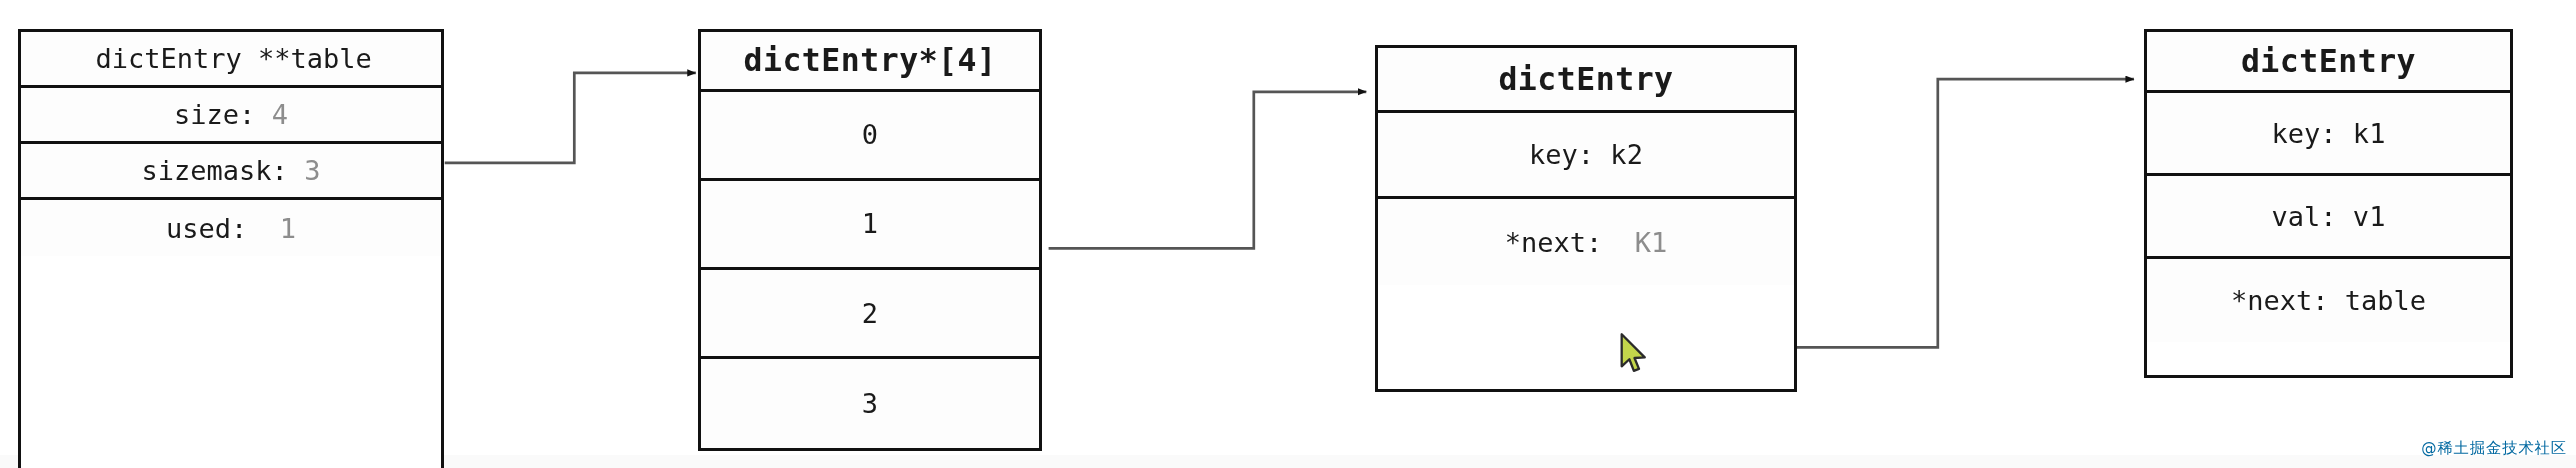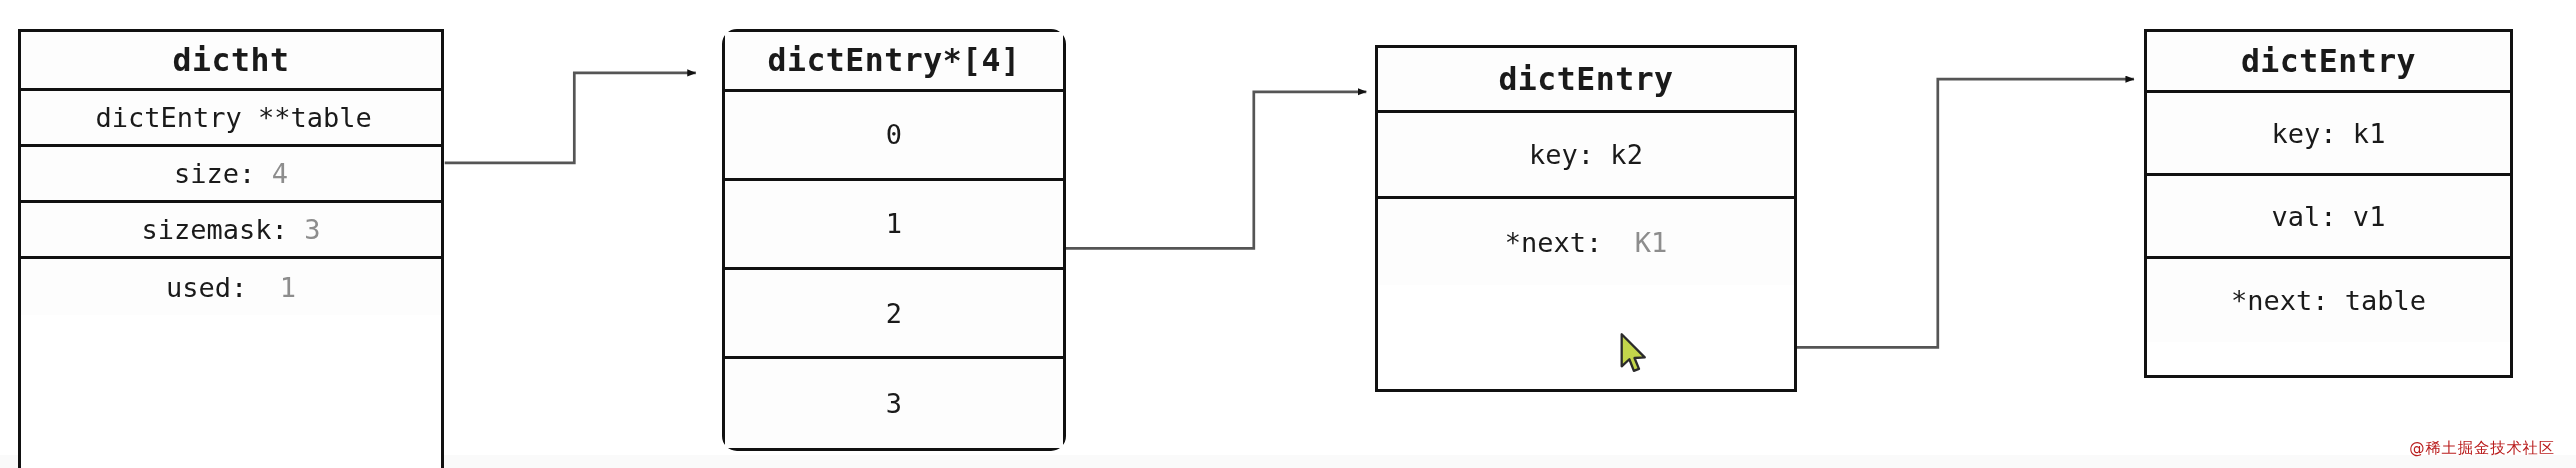--- a/index.html
+++ b/index.html
@@ -62,25 +62,24 @@
     top: 29px;
     width: 426px;
     height: 443px;
   }
   #box-dictht .row { font-size: 27px; height: 56px; }
   #box-dictht .row.header { font-size: 31.5px; height: 59px; }
   #box-dictht .row.field-table { justify-content: center; padding-left: 5.4px; }
 
   
   #box-array {
-    left: 722px;
+    left: 698px;
     top: 29px;
     width: 344px;
     height: 422px;
-    border-radius: 15px;
   }
   #box-array .row { font-size: 27px; height: 94px; }
   #box-array .row.header { font-size: 31.5px; height: 63px; }
 
   
   #box-entry-k2 {
     left: 1375px;
     top: 45px;
     width: 422px;
     height: 167px;
@@ -117,25 +116,25 @@
     position: absolute;
     left: 1619px;
     top: 333px;
     width: 31px;
     height: 41px;
   }
 
   
   #watermark {
     position: absolute;
-    right: 21px;
+    right: 9px;
     bottom: 9px;
     font-family: "DejaVu Sans", "Liberation Sans", sans-serif;
     font-size: 15.3px;
-    color: #b91c1c;
+    color: #0369a1;
     letter-spacing: 0.9px;
     white-space: nowrap;
   }
 </style>
 </head>
 <body>
 
 <div id="canvas">
 
   <div class="bottom-band"></div>
@@ -148,21 +147,20 @@
     </defs>
 
     <path d="M 493 181 L 637 181 L 637 81 L 772 81" fill="none" stroke="#555555" stroke-width="3" marker-end="url(#arrowhead)"></path>
 
     <path d="M 1164 276 L 1392 276 L 1392 102 L 1517 102" fill="none" stroke="#555555" stroke-width="3" marker-end="url(#arrowhead)"></path>
 
     <path d="M 1995 386 L 2152 386 L 2152 88 L 2370 88" fill="none" stroke="#555555" stroke-width="3" marker-end="url(#arrowhead)"></path>
   </svg>
 
   <div class="box" id="box-dictht">
-    <div class="row header">dictht</div>
     <div class="row field-table">
       <span>dictEntry **table</span>
     </div>
     <div class="row">
       <span>size:</span>
       <span>&nbsp;</span>
       <span class="muted">4</span>
     </div>
     <div class="row">
       <span>sizemask:</span>

